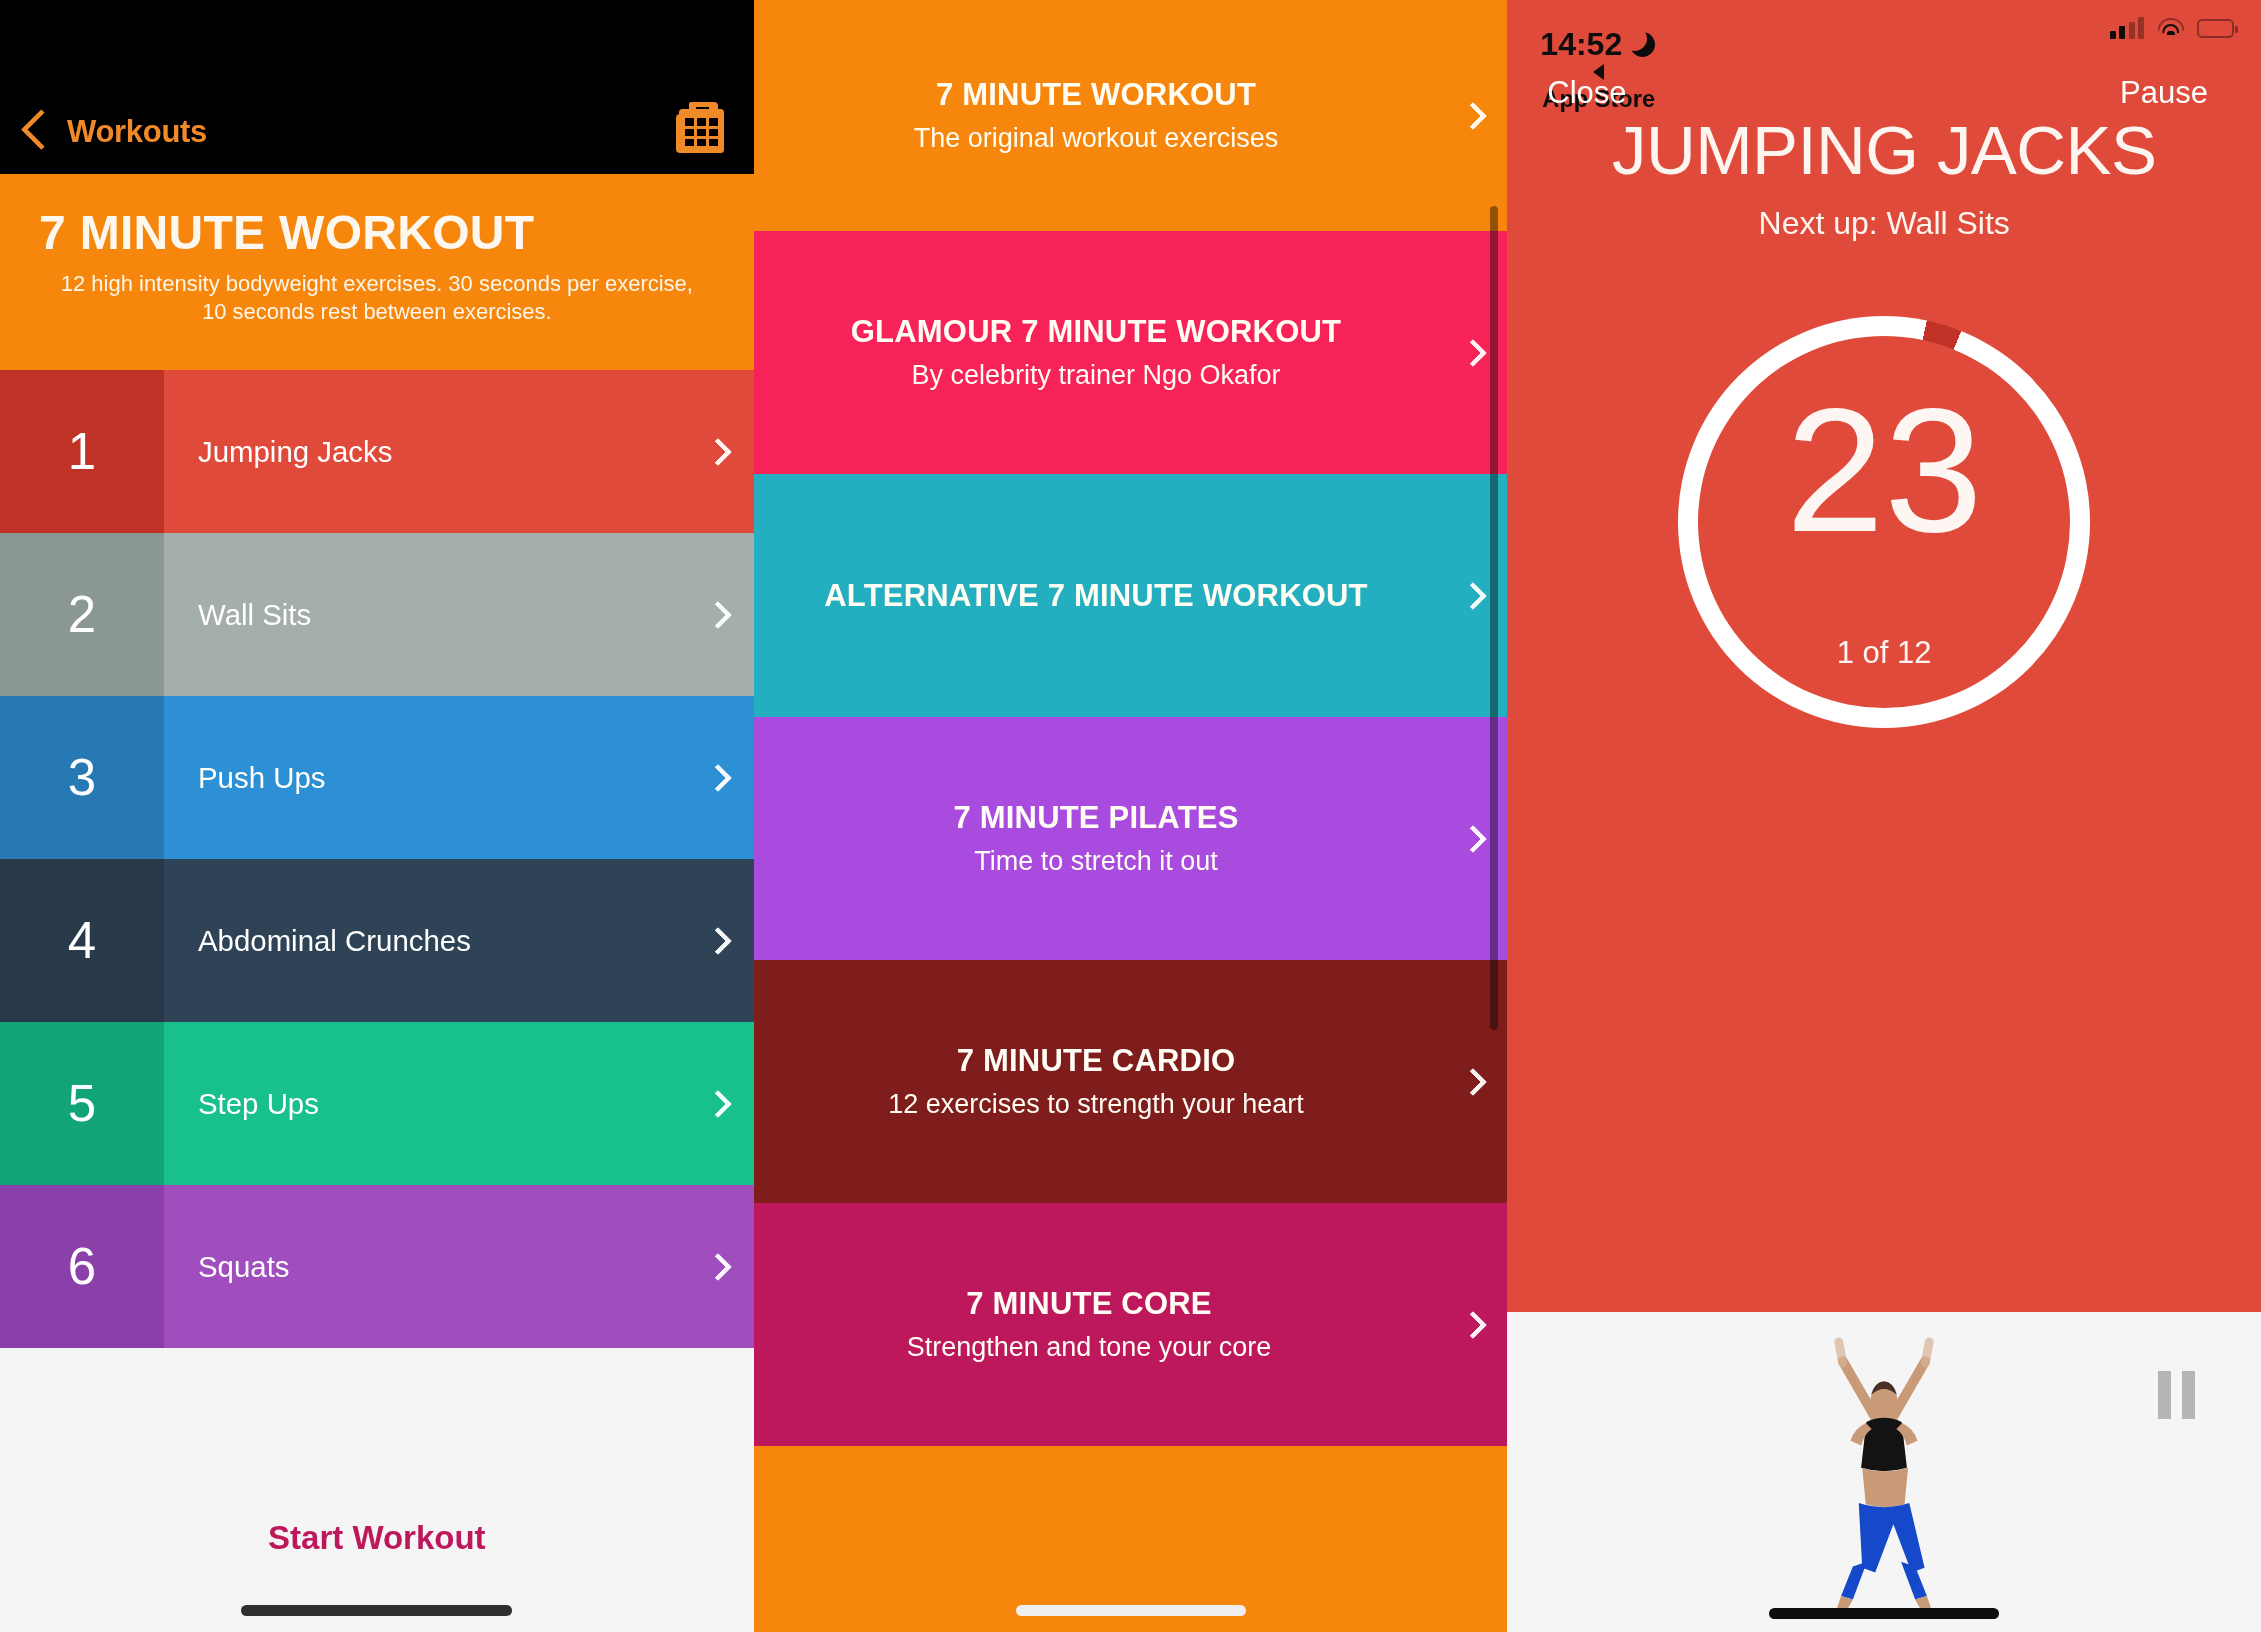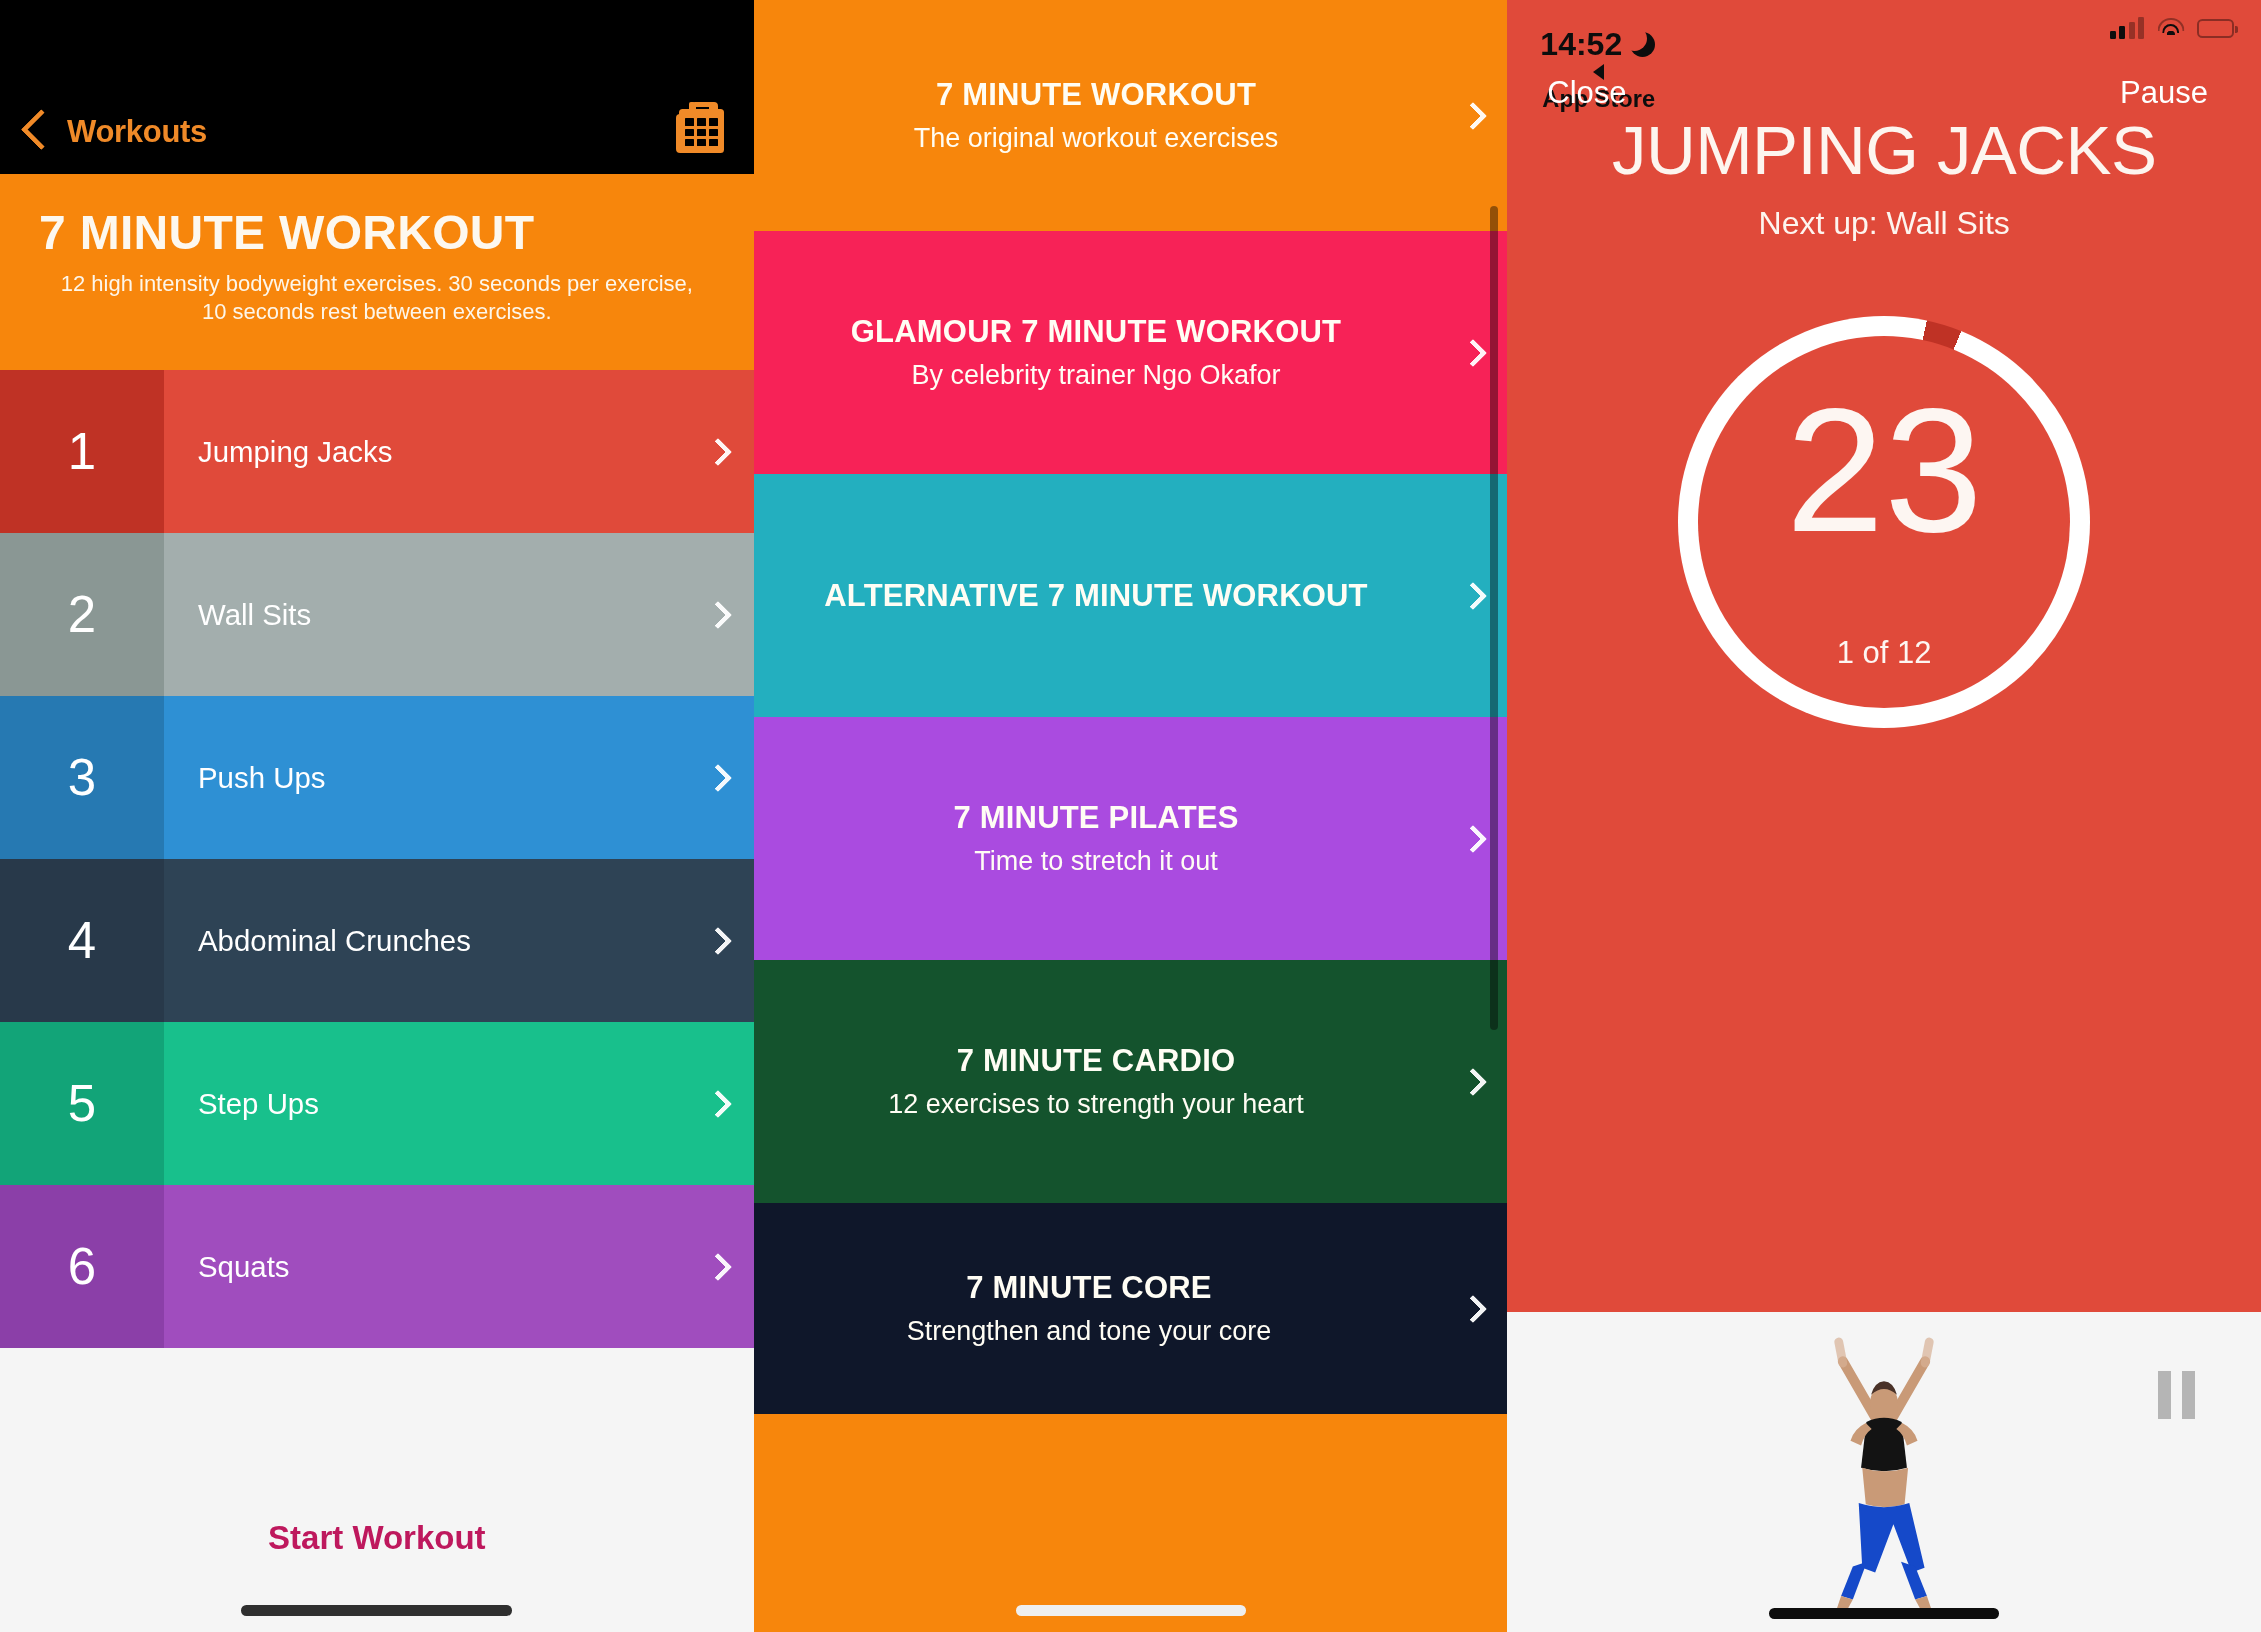--- a/index.html
+++ b/index.html
@@ -260,30 +260,30 @@
         </div>
         <div class="wk-card" style="background: rgb(170, 75, 224); height: 243px;">
           <div class="wk-text">
             <div class="wk-title">7 MINUTE PILATES</div>
             <div class="wk-sub">Time to stretch it out</div>
           </div>
           <div class="wk-chev">
             <span class="chev"></span>
           </div>
         </div>
-        <div class="wk-card" style="background: #14532d; height: 243px;">
+        <div class="wk-card" style="background: #7f1d1d; height: 243px;">
           <div class="wk-text">
             <div class="wk-title">7 MINUTE CARDIO</div>
             <div class="wk-sub">12 exercises to strength your heart</div>
           </div>
           <div class="wk-chev">
             <span class="chev"></span>
           </div>
         </div>
-        <div class="wk-card" style="background: #0f172a; height: 211px; gap: 14px;">
+        <div class="wk-card" style="background: #be185d; height: 243px; gap: 14px;">
           <div class="wk-text">
             <div class="wk-title">7 MINUTE CORE</div>
             <div class="wk-sub">Strengthen and tone your core</div>
           </div>
           <div class="wk-chev">
             <span class="chev"></span>
           </div>
         </div>
       </div>
     <div class="mid-scrollbar"></div>

